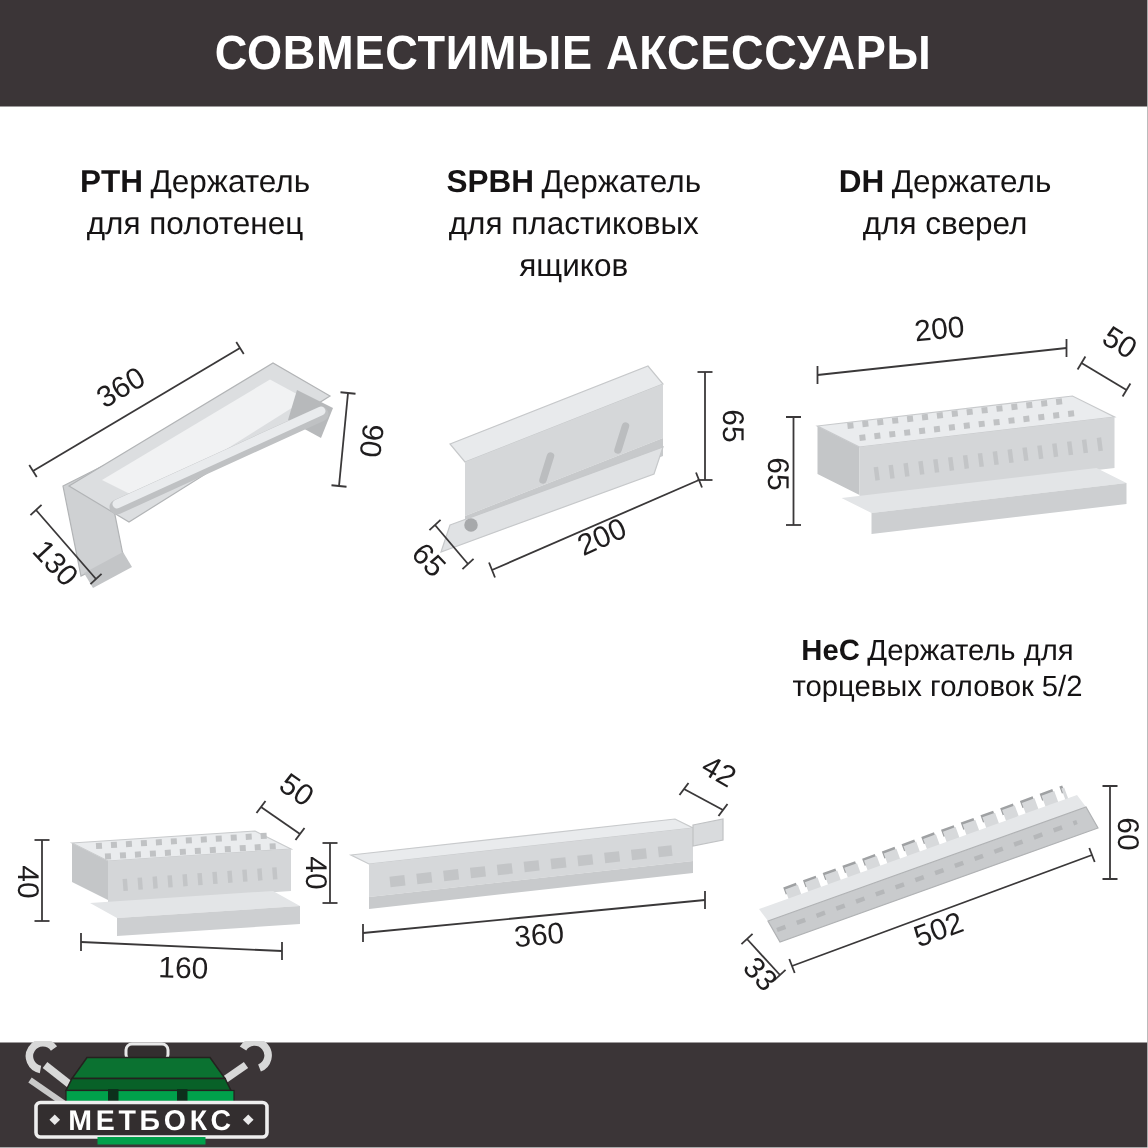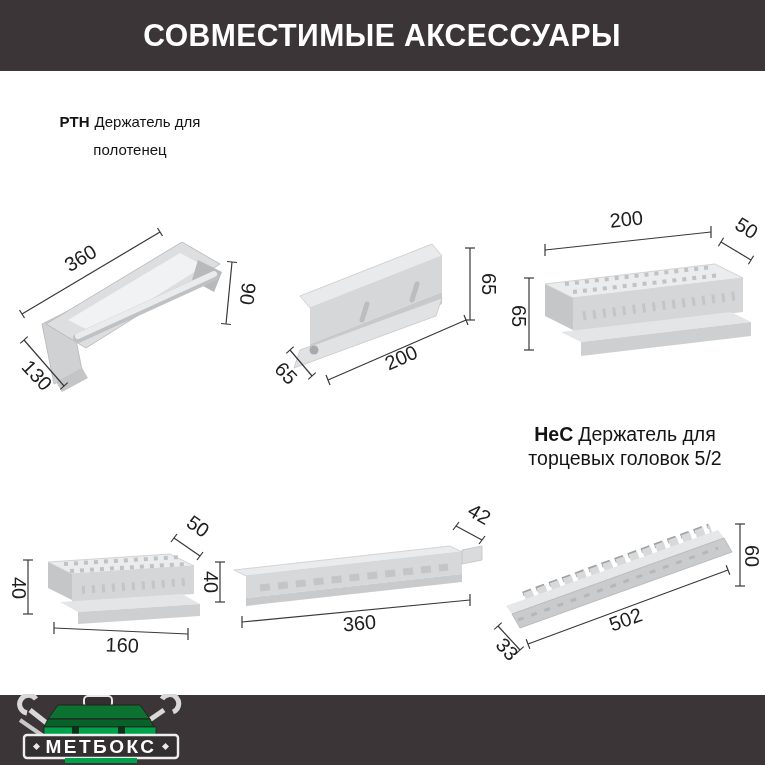--- a/index.html
+++ b/index.html
@@ -4,21 +4,21 @@
 <style>
   html,body{margin:0;padding:0;background:#888;}
   .page{position:relative;width:765px;height:765px;background:#ffffff;overflow:hidden;
         font-family:"Liberation Sans","DejaVu Sans",sans-serif;margin:0 auto;}
   
   .header{position:absolute;left:0;top:0;width:765px;height:71px;background:#3b3537;
           display:flex;align-items:center;justify-content:center;}
   .header h1{margin:0;color:#ffffff;font-size:32px;font-weight:bold;letter-spacing:.5px;
              transform:scaleX(.94);white-space:nowrap;}
   
-  .card-title{position:absolute;margin:0;font-size:15px;line-height:28px;font-weight:normal;
+  .card-title{position:absolute;margin:0;font-size:21px;line-height:28px;font-weight:normal;
               color:#151314;text-align:center;}
   .card-title strong{font-weight:bold;margin-right:5px;}
   .row2 .card-title,.card-title.small{font-size:19.5px;line-height:24px;}
   .drawing{position:absolute;}
   .dim{stroke:#3a3839;stroke-width:1.2;}
   .dim-text{font-size:20px;fill:#1f1d1e;font-weight:400;}
   
   .footer{position:absolute;left:0;top:695px;width:765px;height:70px;background:#3b3537;}
   .logo{position:absolute;left:12px;top:694px;}
   .brand-text{font-weight:bold;font-size:19px;letter-spacing:2.5px;fill:#ffffff;}
@@ -58,20 +58,23 @@
       <text class="dim-text" text-anchor="middle" transform="translate(24,182) rotate(47)">130</text>
     </g>
     <g>
       <line class="dim" x1="224" y1="64" x2="218" y2="126"></line>
       <line class="dim" x1="219" y1="63.5" x2="229" y2="64.5"></line>
       <line class="dim" x1="213" y1="125.5" x2="223" y2="126.5"></line>
       <text class="dim-text" text-anchor="middle" transform="translate(233,95) rotate(97)">90</text>
     </g>
   </svg>
 
+  <h2 class="card-title" style="left:295px;top:108px;width:175px;">
+    <strong>SPBH</strong><span>Держатель для пластиковых ящиков</span>
+  </h2>
   <svg class="drawing" style="left:264px;top:198px;" width="240" height="202" viewBox="0 0 240 202">
     <g>
       <polygon points="36,98 168,46 178,58 46,110" fill="#e8eaec" stroke="#c6c8ca" stroke-width="0.8"></polygon>
       <polygon points="46,110 178,58 178,94 46,146" fill="#d5d7d9"></polygon>
       <line x1="98" y1="122" x2="103" y2="106" stroke="#bbbdbf" stroke-width="5" stroke-linecap="round"></line>
       <line x1="148" y1="102" x2="153" y2="86" stroke="#bbbdbf" stroke-width="5" stroke-linecap="round"></line>
       <polygon points="46,146 178,94 178,106 46,158" fill="#c7c9cb"></polygon>
       <polygon points="36,152 178,100 172,118 30,170" fill="#e0e2e4" stroke="#c6c8ca" stroke-width="0.8"></polygon>
       <circle cx="50" cy="152" r="4.5" fill="#a7a9ab"></circle>
     </g>
@@ -88,20 +91,23 @@
       <text class="dim-text" text-anchor="middle" transform="translate(140,166) rotate(-24)">200</text>
     </g>
     <g>
       <line class="dim" x1="26" y1="152" x2="48" y2="178"></line>
       <line class="dim" x1="22.3" y1="155.4" x2="29.7" y2="148.6"></line>
       <line class="dim" x1="44.3" y1="181.4" x2="51.7" y2="174.6"></line>
       <text class="dim-text" text-anchor="middle" transform="translate(17,180) rotate(46)">65</text>
     </g>
   </svg>
 
+  <h2 class="card-title" style="left:550px;top:108px;width:160px;">
+    <strong>DH</strong><span>Держатель для сверел</span>
+  </h2>
   <svg class="drawing" style="left:505px;top:200px;" width="258" height="192" viewBox="0 0 258 192">
     <g>
       <polygon points="40,84 68,98 68,130 40,116" fill="#c4c6c8"></polygon>
       <polygon points="40,84 210,64 238,78 68,98" fill="#eaecee" stroke="#c8cacc" stroke-width="0.8"></polygon>
       <line x1="60" y1="84" x2="208" y2="67" stroke="#c0c2c4" stroke-width="4" stroke-dasharray="4 6"></line>
       <line x1="68" y1="92" x2="216" y2="75" stroke="#c0c2c4" stroke-width="4" stroke-dasharray="4 6"></line>
       <polygon points="68,98 238,78 238,112 68,132" fill="#d4d6d8"></polygon>
       <line x1="78" y1="116" x2="230" y2="96" stroke="#c3c5c7" stroke-width="9" stroke-dasharray="3 7"></line>
       <polygon points="56,132 226,112 246,122 76,142" fill="#e3e5e7"></polygon>
       <polygon points="76,142 246,122 246,136 76,156" fill="#cdcfd1"></polygon>

